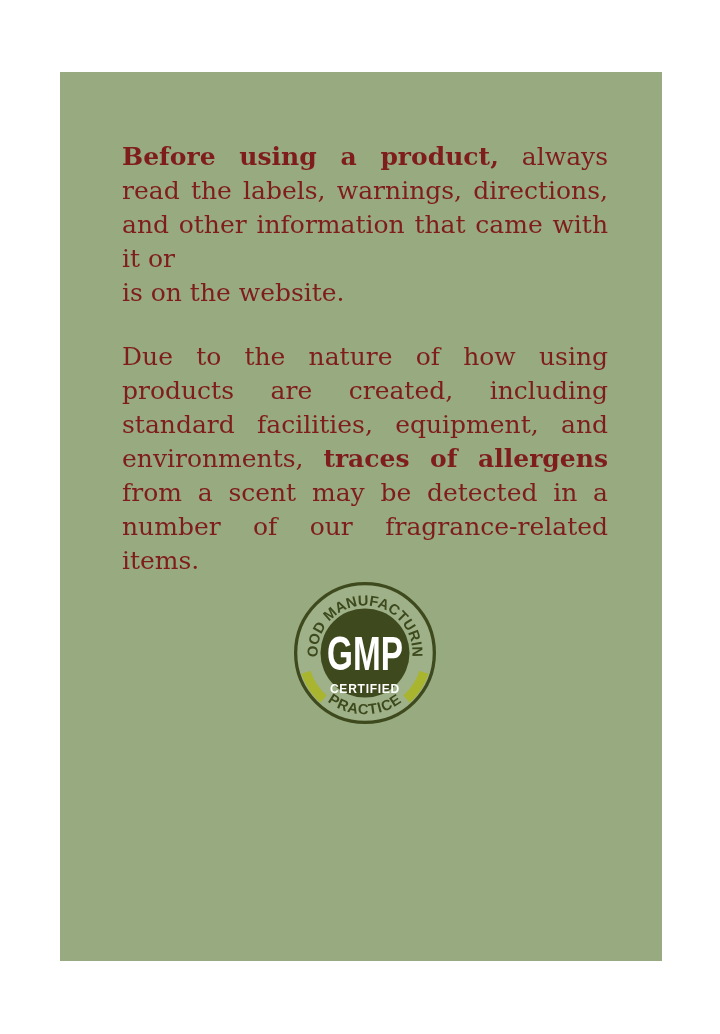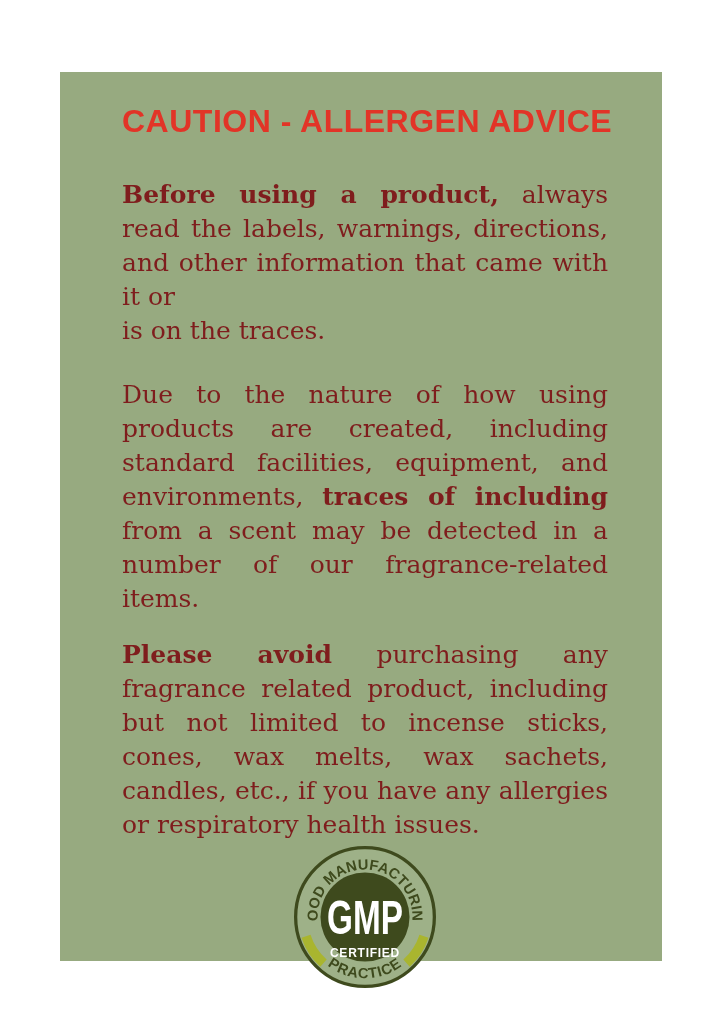--- a/index.html
+++ b/index.html
@@ -52,30 +52,28 @@
     font-weight:bold;
     font-size:20px;
     fill:#3e4a1d;
   }
 </style>
 </head>
 <body>
 
 <div class="panel">
 
-  <h1 class="title">CAUTION - ALLERGEN ADVICE</h1>
 
   <div class="para p1">
     <div><span class="bd">Before using a product,</span><span> always read the labels, warnings, directions, and other information that came with it or</span></div>
-    <div class="lastline">is on the traces.</div>
+    <div class="lastline">is on the website.</div>
   </div>
 
-  <div class="para p2"><span>Due to the nature of how using products are created, including standard facilities, equipment, and environments, </span><span class="bd">traces of including</span><span> from a scent may be detected in a number of our fragrance-related items.</span></div>
+  <div class="para p2"><span>Due to the nature of how using products are created, including standard facilities, equipment, and environments, </span><span class="bd">traces of allergens</span><span> from a scent may be detected in a number of our fragrance-related items.</span></div>
 
-  <div class="para p3"><span class="bd">Please avoid</span><span> purchasing any fragrance related product, including but not limited to incense sticks, cones, wax melts, wax sachets, candles, etc., if you have any allergies or respiratory health issues.</span></div>
 
   <div class="badge-wrap">
     <svg width="146" height="146" viewBox="0 0 200 200" aria-hidden="true">
 
       <circle cx="100" cy="100" r="95" fill="#9eb188" stroke="#3e4a1d" stroke-width="4.5"></circle>
 
       <path d="M 19.2 126.3 A 85 85 0 0 0 43.1 163.2" fill="none" stroke="#a9b52f" stroke-width="13"></path>
       <path d="M 156.9 163.2 A 85 85 0 0 0 180.8 126.3" fill="none" stroke="#a9b52f" stroke-width="13"></path>
 
       <defs>

